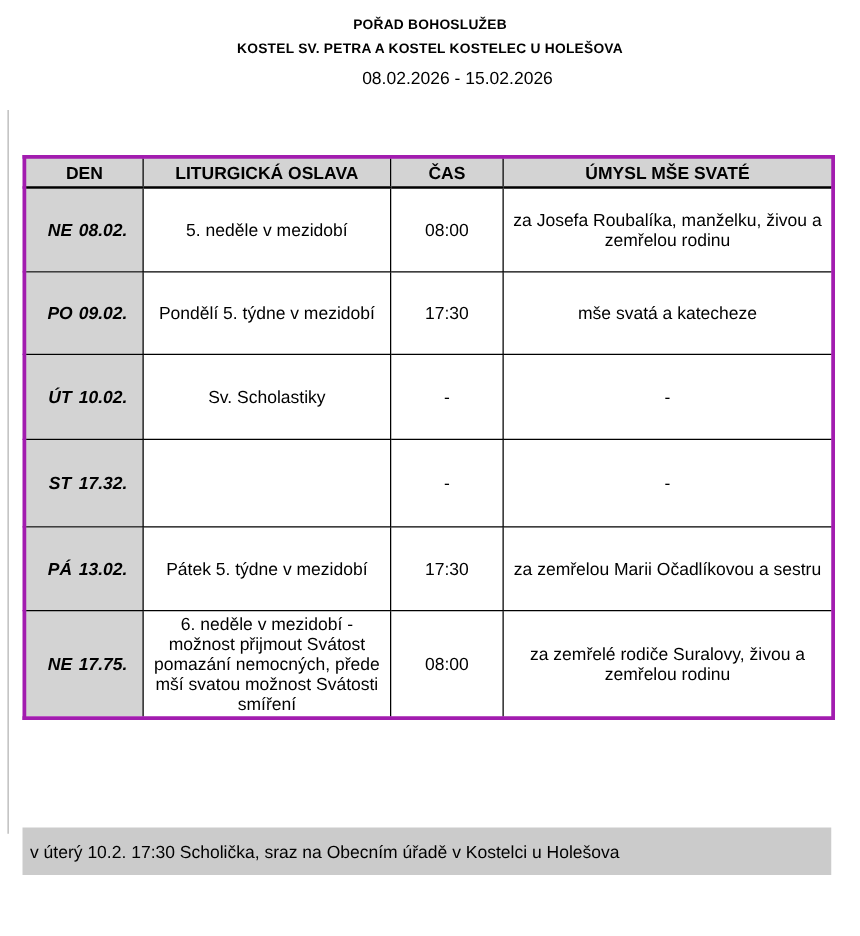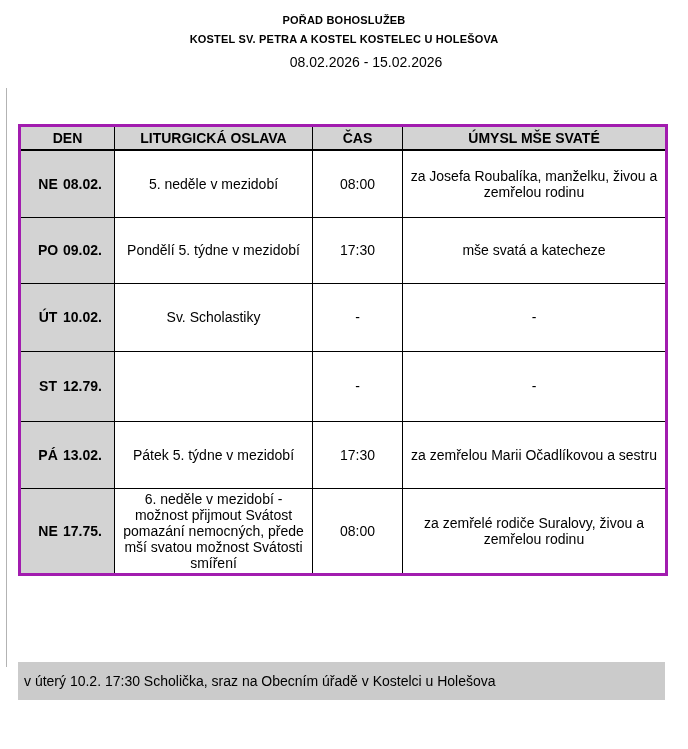--- a/index.html
+++ b/index.html
@@ -43,20 +43,21 @@
     vertical-align:middle;
     padding:2px 4px;
     overflow:hidden;
   }
   td.day-cell {
     background:#d3d3d3;
     text-align:left;
     font-weight:bold;
     padding-left:7px;
     white-space:nowrap;
+    font-style:italic;
   }
   td.day-cell .day-code { display:inline-block; width:30px; }
   td.celebration-cell { padding:2px 10px; }
   td.intention-cell { padding:2px 8px; }
 
   tr.r1 { height:67px; } tr.r2 { height:66px; } tr.r3 { height:68px; }
   tr.r4 { height:70px; } tr.r5 { height:65px; } tr.r6 { height:67px; }
   tr.r7 { height:68px; } tr.r8 { height:84px; }
 
   .footer-bar {
@@ -106,21 +107,21 @@
     <td>17:30</td>
     <td class="intention-cell">mše svatá a katecheze</td>
   </tr>
   <tr class="r3">
     <td class="day-cell"><span class="day-code">ÚT</span><span>10.02.</span></td>
     <td class="celebration-cell">Sv. Scholastiky</td>
     <td>-</td>
     <td class="intention-cell">-</td>
   </tr>
   <tr class="r4">
-    <td class="day-cell"><span class="day-code">ST</span><span>12.79.</span></td>
+    <td class="day-cell"><span class="day-code">ST</span><span>17.32.</span></td>
     <td class="celebration-cell"></td>
     <td>-</td>
     <td class="intention-cell">-</td>
   </tr>
   <tr class="r6">
     <td class="day-cell"><span class="day-code">PÁ</span><span>13.02.</span></td>
     <td class="celebration-cell">Pátek 5. týdne v mezidobí</td>
     <td>17:30</td>
     <td class="intention-cell">za zemřelou Marii Očadlíkovou a sestru</td>
   </tr>

